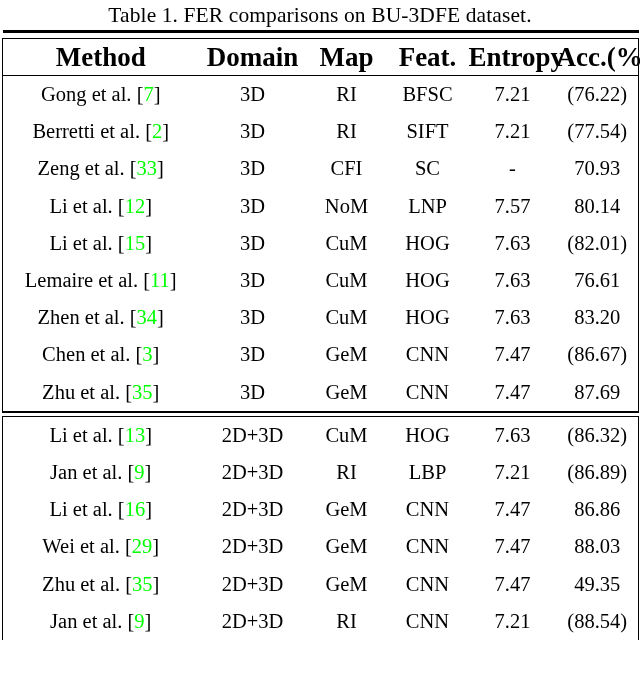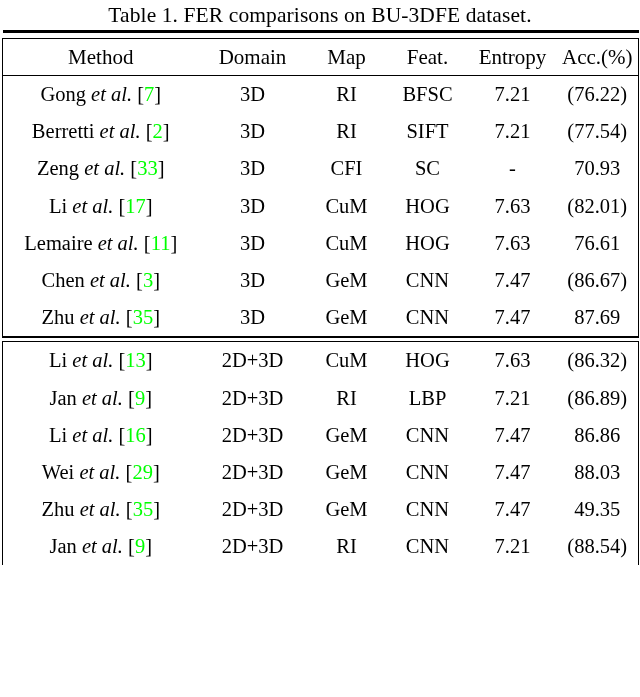--- a/index.html
+++ b/index.html
@@ -70,40 +70,40 @@
     border-top: 2.6px solid #000;
     border-bottom: 1.1px solid #000;
     height: 3px;
     font-size: 0;
     line-height: 0;
   }
 
   tr.hdr td {
     height: 36px;
     text-align: center;
-    font-size: 21px;
+    font-size: 27px;
+    font-weight: bold;
   }
   tr.hdr td.m { text-align: center; }
 
   tr.data td {
     height: 37.2px;
     text-align: center;
     font-size: 20.5px;
   }
   td.method-cell {
     text-align: right;
     padding-right: 24px;
   }
 
   
   td.side-l { border-left: 1.6px solid #000; }
   td.side-r { border-right: 1.6px solid #000; }
 
   .ital {
-    font-style: italic;
   }
   .cite {
     color: #00ff00;
   }
   .brk { color: #000000; }
 </style>
 </head>
 <body>
 
 <div id="page">
@@ -153,34 +153,50 @@
           </tr>
           <tr class="data">
             <td class="method-cell side-l"><span>Zeng</span> <span class="ital">et al.</span> <span class="brk">[</span><span class="cite">33</span><span class="brk">]</span></td>
             <td>3D</td>
             <td>CFI</td>
             <td>SC</td>
             <td>-</td>
             <td class="side-r">70.93</td>
           </tr>
           <tr class="data">
-            <td class="method-cell side-l"><span>Li</span> <span class="ital">et al.</span> <span class="brk">[</span><span class="cite">17</span><span class="brk">]</span></td>
+            <td class="method-cell side-l"><span>Li</span> <span class="ital">et al.</span> <span class="brk">[</span><span class="cite">12</span><span class="brk">]</span></td>
+            <td>3D</td>
+            <td>NoM</td>
+            <td>LNP</td>
+            <td>7.57</td>
+            <td class="side-r">80.14</td>
+          </tr>
+          <tr class="data">
+            <td class="method-cell side-l"><span>Li</span> <span class="ital">et al.</span> <span class="brk">[</span><span class="cite">15</span><span class="brk">]</span></td>
             <td>3D</td>
             <td>CuM</td>
             <td>HOG</td>
             <td>7.63</td>
             <td class="side-r">(82.01)</td>
           </tr>
           <tr class="data">
             <td class="method-cell side-l"><span>Lemaire</span> <span class="ital">et al.</span> <span class="brk">[</span><span class="cite">11</span><span class="brk">]</span></td>
             <td>3D</td>
             <td>CuM</td>
             <td>HOG</td>
             <td>7.63</td>
             <td class="side-r">76.61</td>
+          </tr>
+          <tr class="data">
+            <td class="method-cell side-l"><span>Zhen</span> <span class="ital">et al.</span> <span class="brk">[</span><span class="cite">34</span><span class="brk">]</span></td>
+            <td>3D</td>
+            <td>CuM</td>
+            <td>HOG</td>
+            <td>7.63</td>
+            <td class="side-r">83.20</td>
           </tr>
           <tr class="data">
             <td class="method-cell side-l"><span>Chen</span> <span class="ital">et al.</span> <span class="brk">[</span><span class="cite">3</span><span class="brk">]</span></td>
             <td>3D</td>
             <td>GeM</td>
             <td>CNN</td>
             <td>7.47</td>
             <td class="side-r">(86.67)</td>
           </tr>
           <tr class="data">

